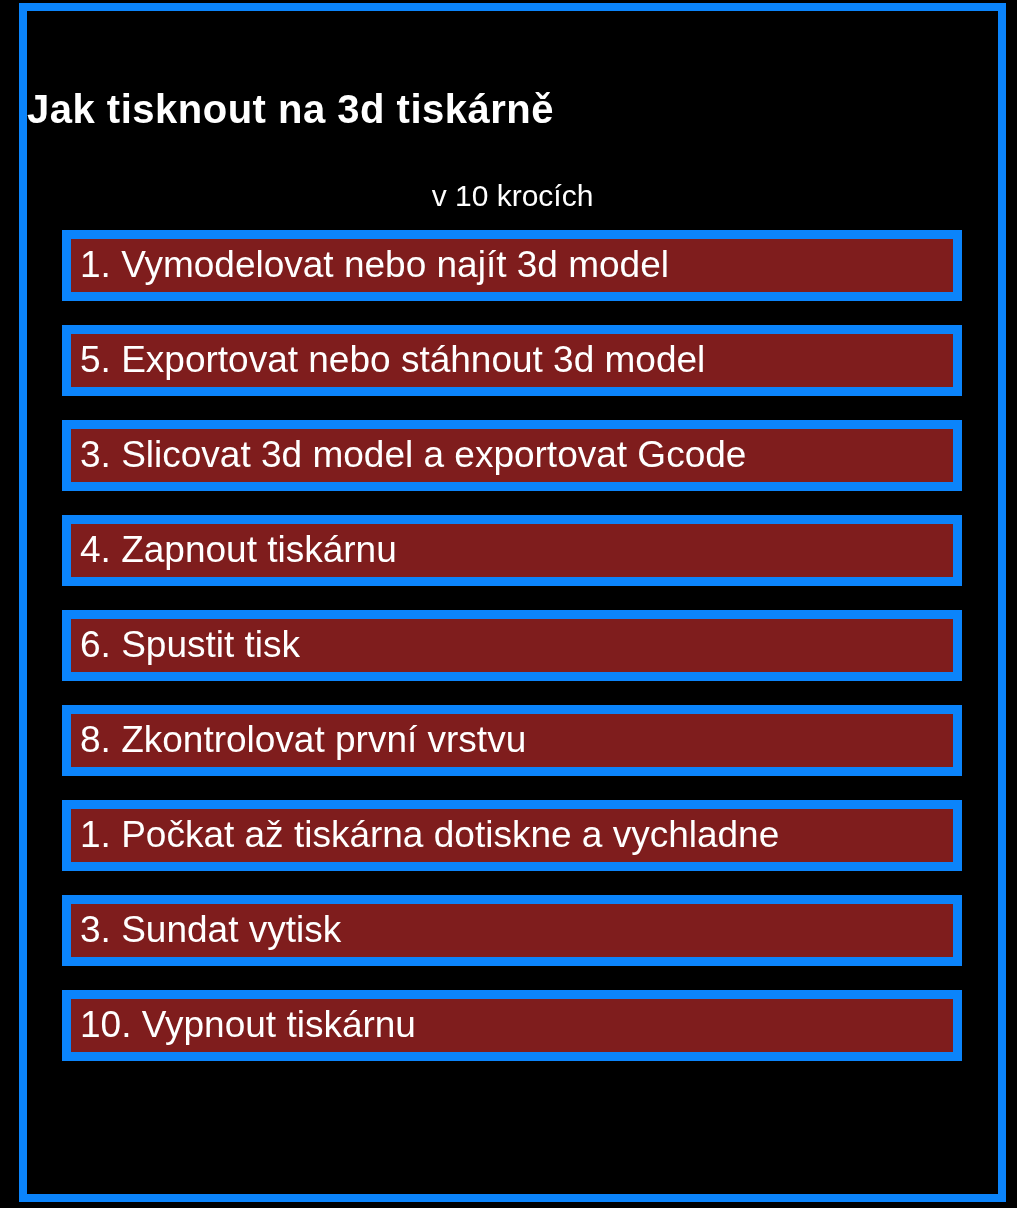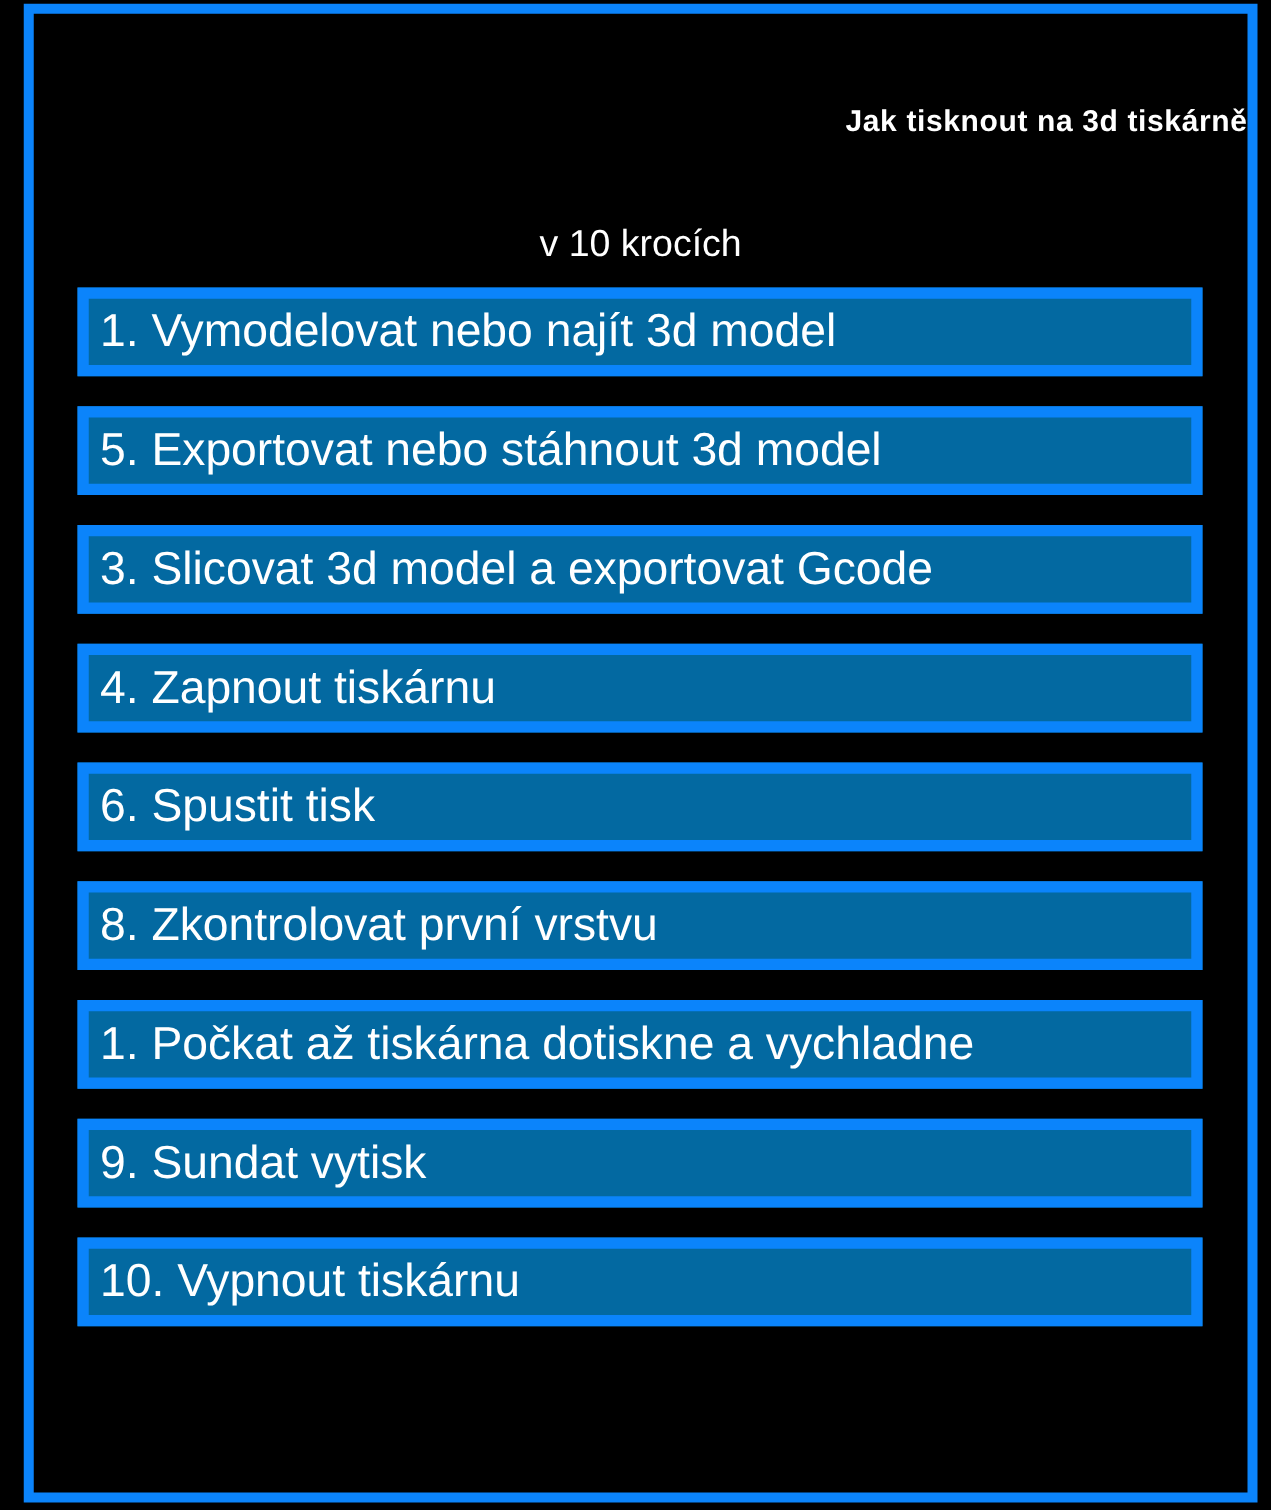--- a/index.html
+++ b/index.html
@@ -23,22 +23,22 @@
     height: 1199px;
     box-sizing: border-box;
     border: 8px solid #0b84fb;
     background: #000000;
   }
   .title {
     position: absolute;
     left: 0;
     right: 0;
     top: 48px;
-    text-align: right;
-    font-size: 24px;
+    text-align: left;
+    font-size: 40px;
     font-weight: bold;
     line-height: 46px;
     letter-spacing: 0.5px;
     white-space: nowrap;
   }
   .subtitle {
     position: absolute;
     left: 0;
     right: 0;
     top: 142px;
@@ -54,21 +54,21 @@
     top: 219px;
     display: flex;
     flex-direction: column;
     gap: 24px;
   }
   .step-box {
     box-sizing: border-box;
     width: 900px;
     height: 71px;
     border: 9px solid #0b84fb;
-    background: #0369a1;
+    background: #7f1d1d;
     display: flex;
     align-items: center;
   }
   .step-label {
     font-size: 37px;
     line-height: 1;
     padding-left: 9px;
     padding-bottom: 2px;
     white-space: nowrap;
     color: #ffffff;
@@ -97,19 +97,19 @@
     <div class="step-box">
       <span class="step-label">6. Spustit tisk</span>
     </div>
     <div class="step-box">
       <span class="step-label">8. Zkontrolovat první vrstvu</span>
     </div>
     <div class="step-box">
       <span class="step-label">1. Počkat až tiskárna dotiskne a vychladne</span>
     </div>
     <div class="step-box">
-      <span class="step-label">9. Sundat vytisk</span>
+      <span class="step-label">3. Sundat vytisk</span>
     </div>
     <div class="step-box">
       <span class="step-label">10. Vypnout tiskárnu</span>
     </div>
   </div>
 </div>
 
 </body></html>

